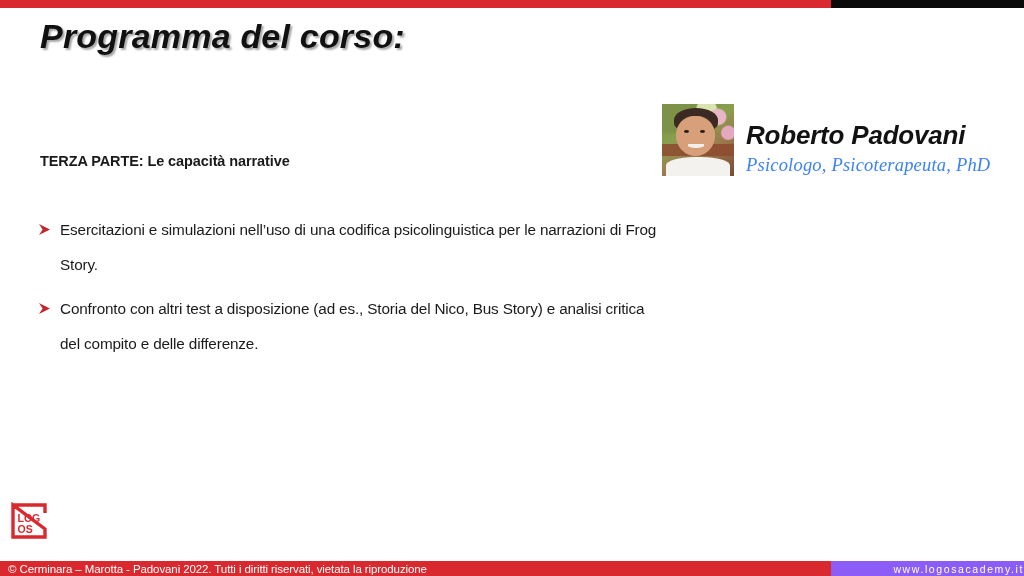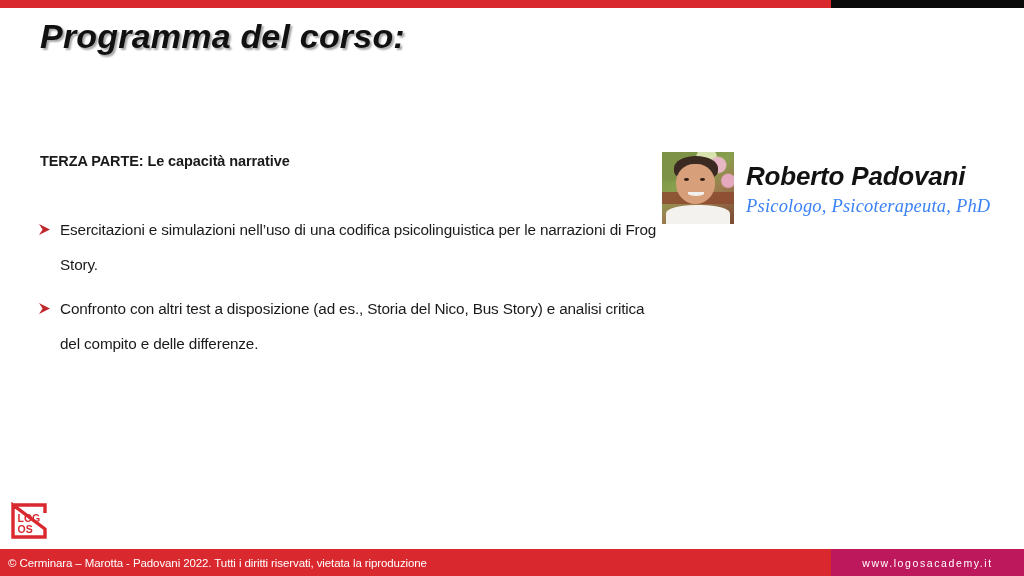--- a/index.html
+++ b/index.html
@@ -95,22 +95,21 @@
     line-height: 35px;
     letter-spacing: -0.15px;
   }
 
   
   .presenter {
     position: absolute;
     left: 662px;
     top: 104px;
     display: flex;
-    align-items: center;
-    margin-top: 48px;
+    align-items: flex-end;
   }
   .presenter-photo {
     width: 72px;
     height: 72px;
     flex: 0 0 72px;
     position: relative;
     overflow: hidden;
     background: #5d7a3a;
   }
   .presenter-photo .bg-a {
@@ -201,44 +200,44 @@
     height: 38px;
     text-decoration: underline;
   }
 
   
   .footer {
     position: absolute;
     left: 0;
     bottom: 0;
     width: 1024px;
-    height: 27px;
+    height: 15px;
     display: flex;
   }
   .footer-red {
     width: 831px;
     height: 100%;
     background: #D9292E;
     display: flex;
     align-items: center;
   }
   .footer-red span {
     margin-left: 8px;
     color: #ffffff;
     font-size: 11.5px;
     letter-spacing: -0.1px;
     white-space: nowrap;
   }
   .footer-black {
     flex: 1;
     height: 100%;
-    background: #be185d;
+    background: #8b5cf6;
     display: flex;
     align-items: center;
-    justify-content: center;
+    justify-content: flex-end;
   }
   .footer-black span {
     color: #ffffff;
     font-size: 10.5px;
     letter-spacing: 1.6px;
     white-space: nowrap;
   }
 </style>
 </head>
 <body>

